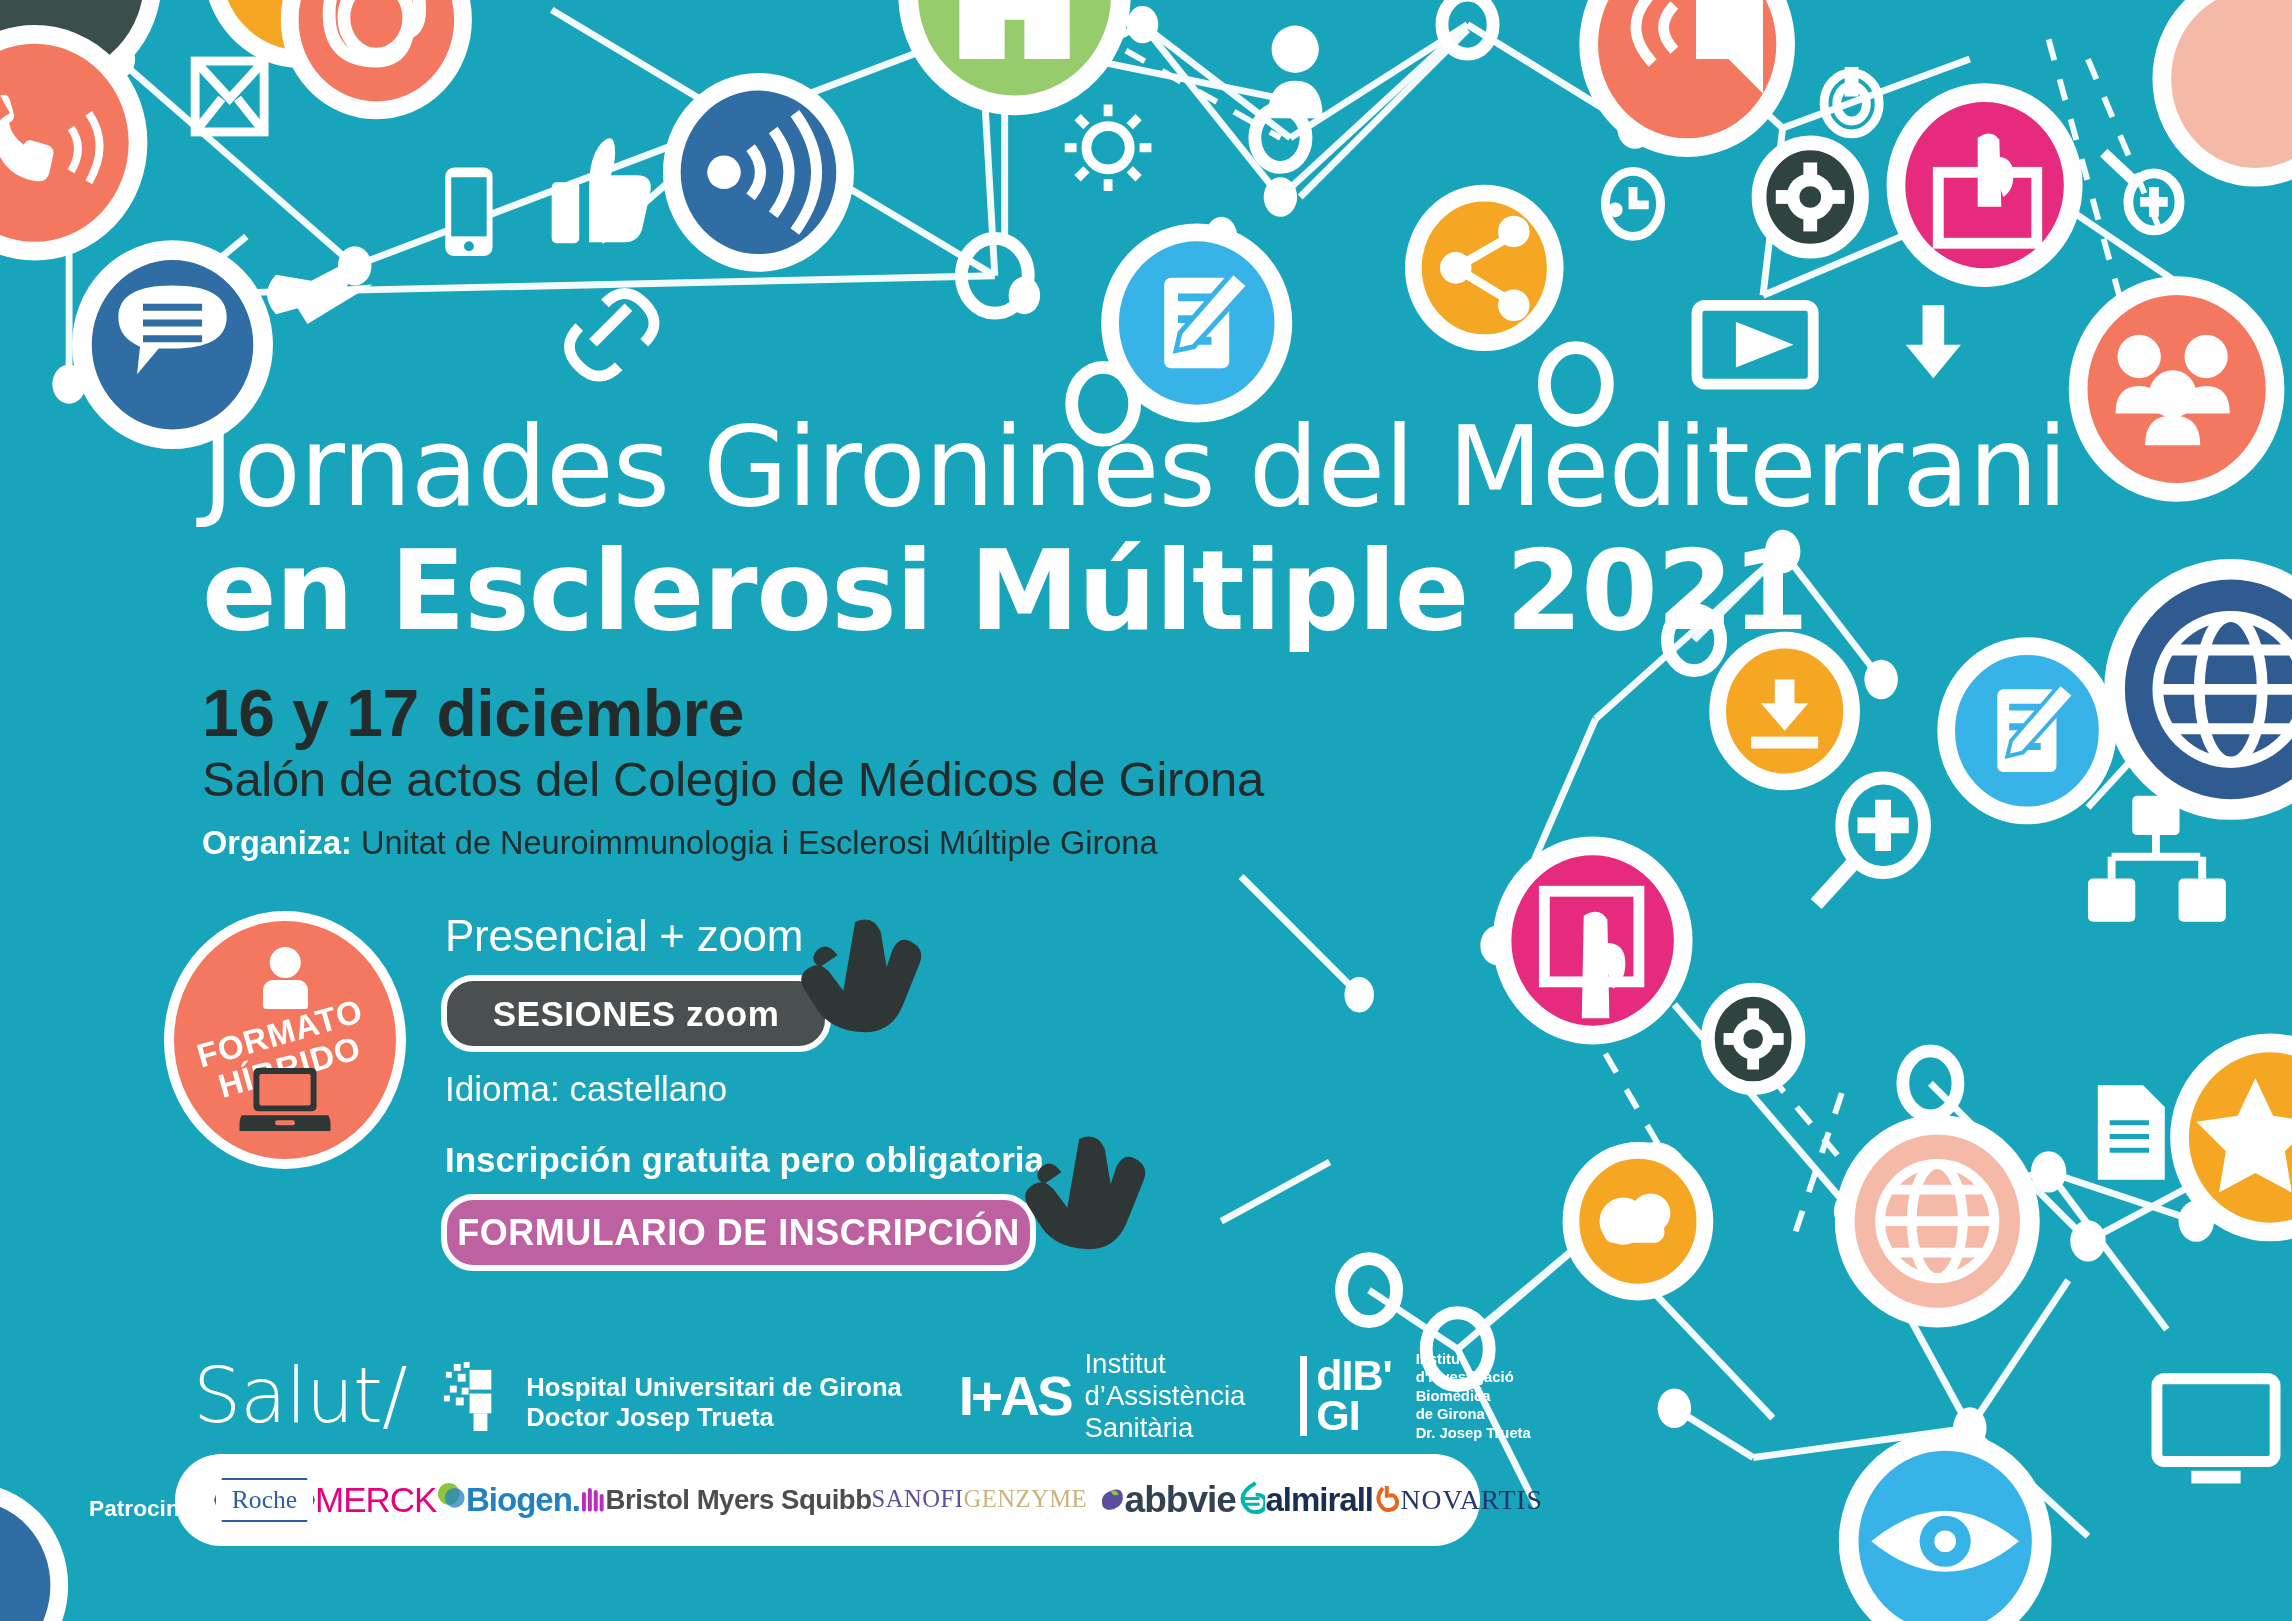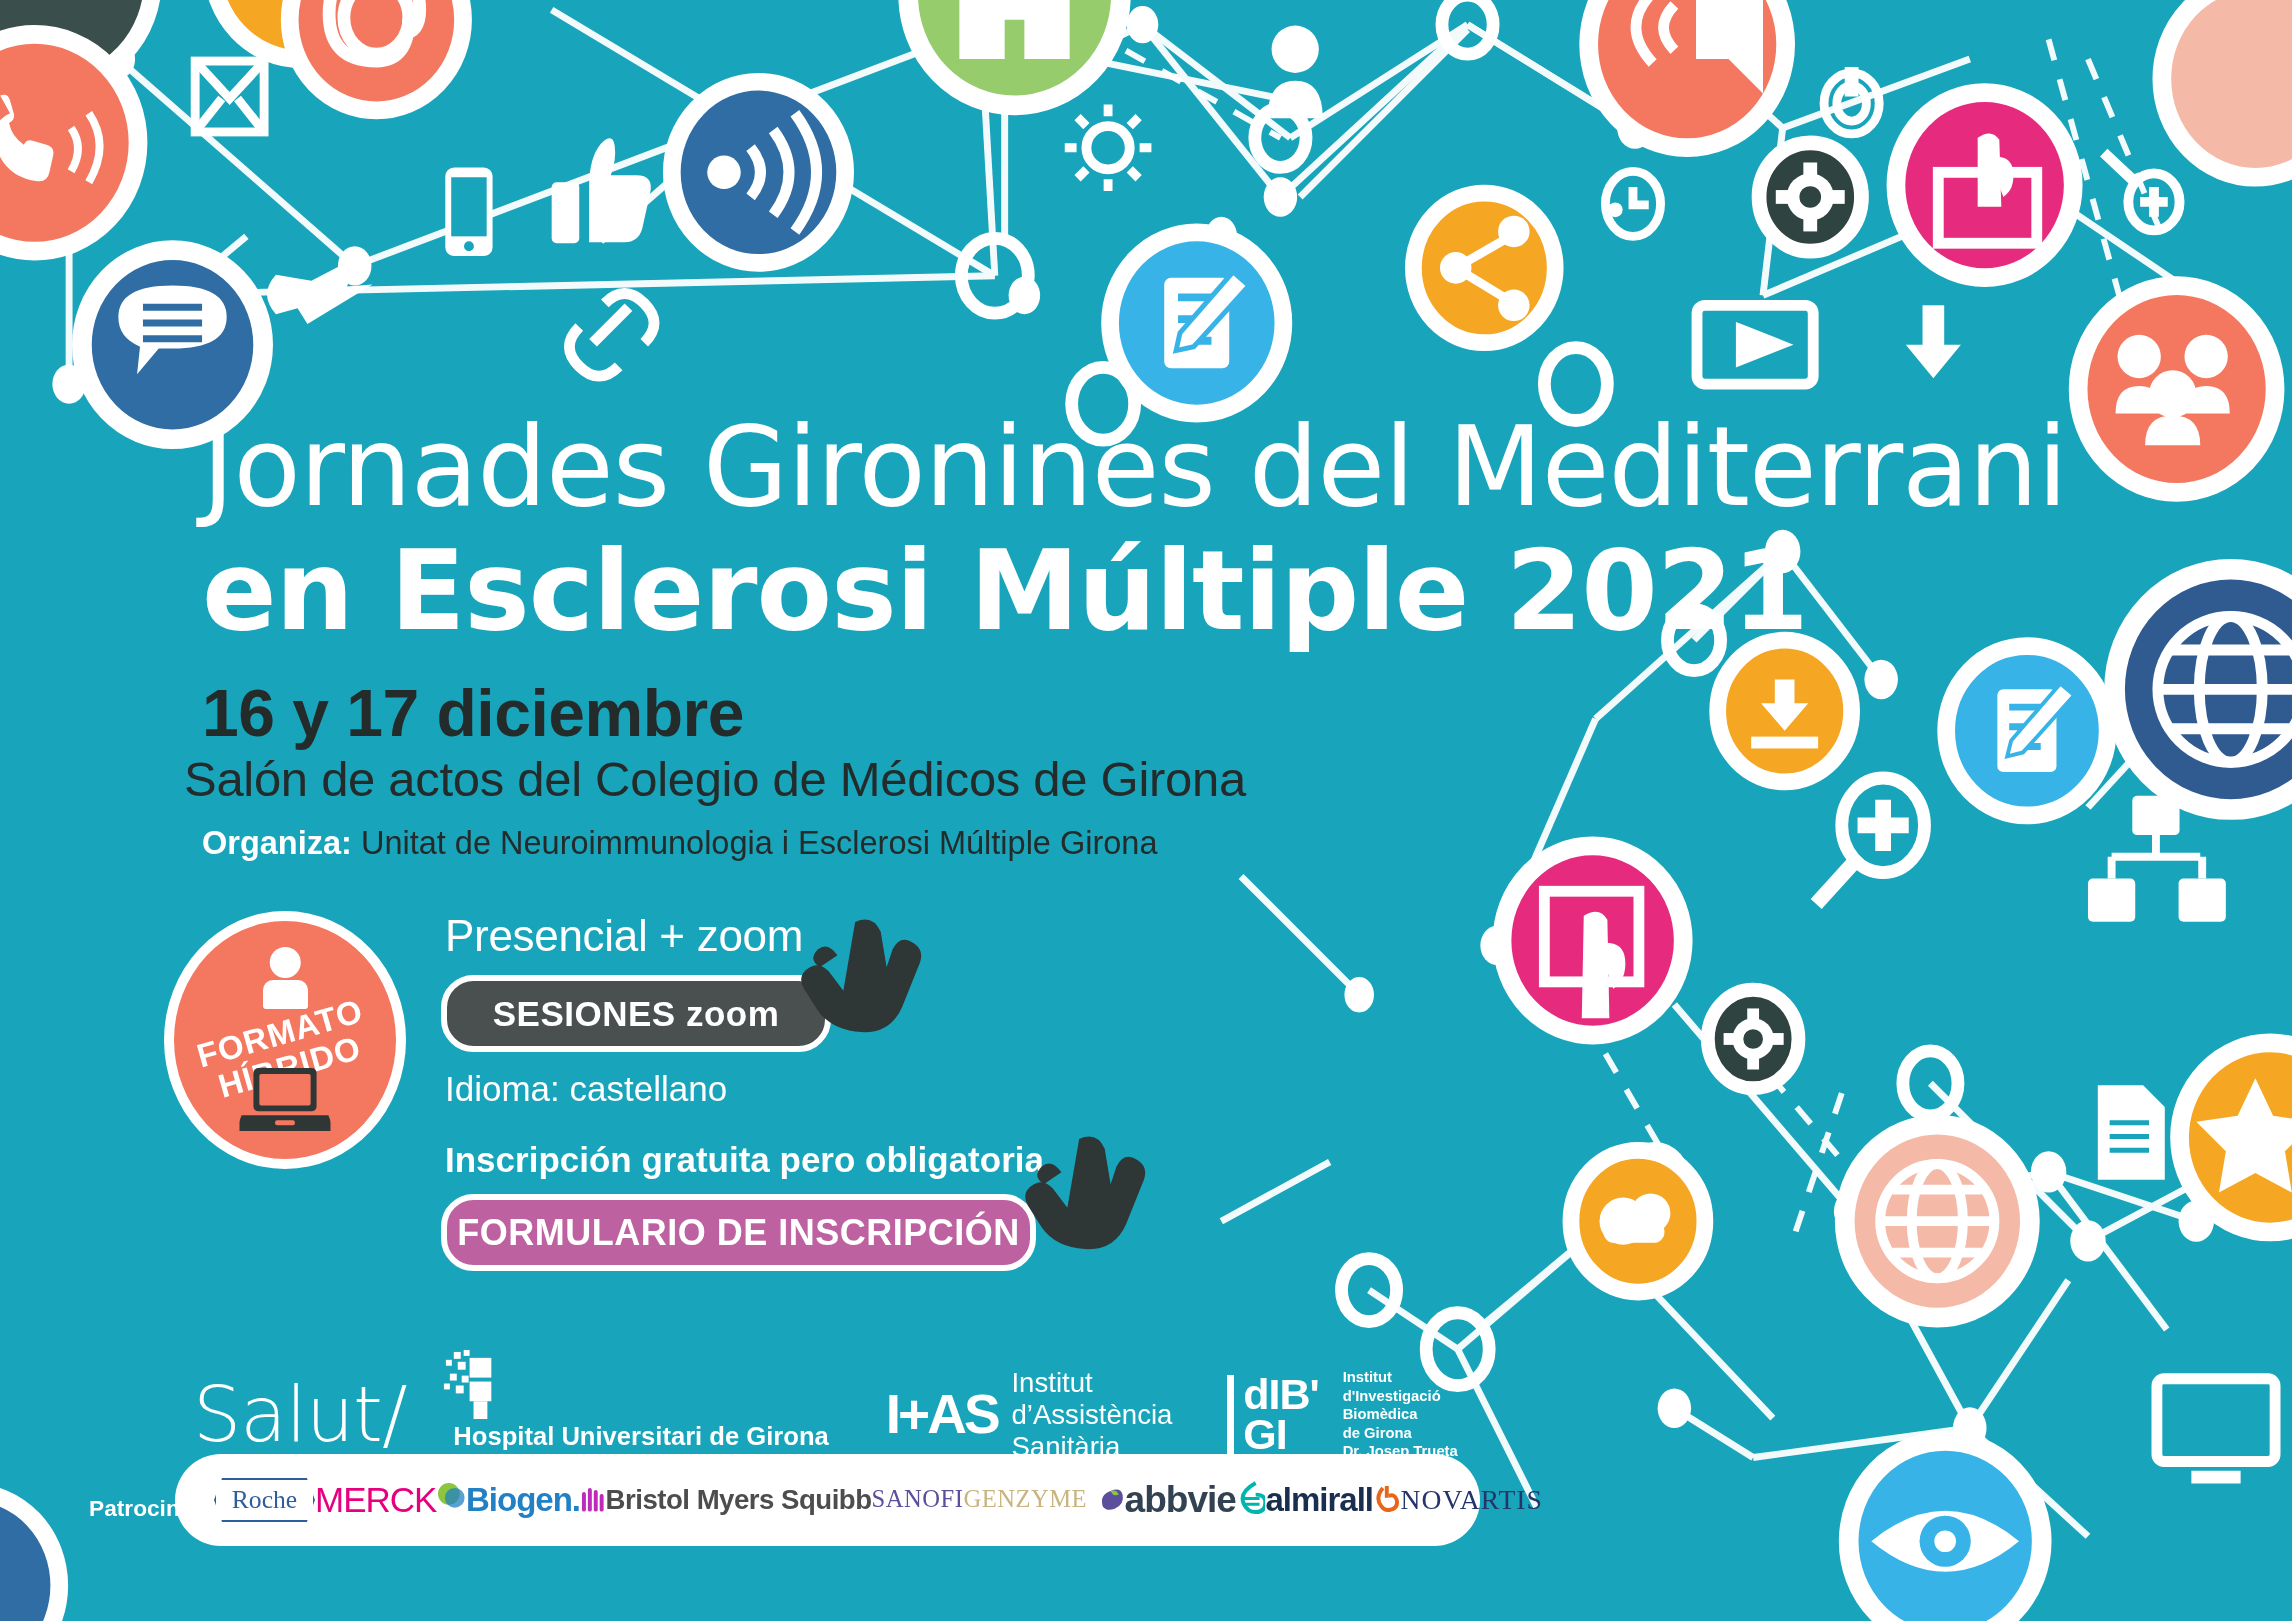--- a/index.html
+++ b/index.html
@@ -26,21 +26,21 @@
     letter-spacing:-1px;white-space:nowrap;margin-top:11.8px;
     font-family:"DejaVu Sans","Liberation Sans",sans-serif;
   }
 
   .date-line{
     position:absolute;left:202px;top:675px;
     font-size:66px;font-weight:bold;color:#232b2b;white-space:nowrap;
     letter-spacing:-0.5px;
   }
   .venue-line{
-    position:absolute;left:184px;top:751px;
+    position:absolute;left:202px;top:751px;
     font-size:49px;font-weight:400;color:#232b2b;white-space:nowrap;
     letter-spacing:-0.3px;
   }
   .org-line{
     position:absolute;left:202px;top:825px;
     font-size:32.5px;color:#232b2b;white-space:nowrap;letter-spacing:0px;
   }
   .org-label{font-weight:bold;color:#ffffff;}
 
   
@@ -105,21 +105,21 @@
 
   
   .logos{
     position:absolute;left:193px;top:1348px;
     display:flex;align-items:center;gap:0px;
   }
   .salut{
     font-size:76px;color:#ffffff;font-weight:300;letter-spacing:-1px;
     font-family:"DejaVu Sans","Liberation Sans",sans-serif;line-height:1;
   }
-  .hosp{display:flex;align-items:flex-start;margin-left:33px;flex-direction:column;}
+  .hosp{display:flex;align-items:flex-end;margin-left:33px;}
   .hosp-text{
     margin-left:13.8px;color:#ffffff;font-weight:bold;font-size:25.6px;line-height:1.18;
     white-space:nowrap;
   }
   .ias{display:flex;align-items:center;margin-left:57px;}
   .ias-mark{color:#fff;font-weight:bold;font-size:55px;letter-spacing:-3px;line-height:1;}
   .ias-text{margin-left:13.8px;color:#fff;font-size:27.6px;line-height:1.16;white-space:nowrap;}
   .idibgi{display:flex;align-items:center;margin-left:55px;gap:12px;}
   .idibgi-mark{
     color:#fff;font-weight:bold;font-size:43px;line-height:0.92;letter-spacing:-1px;

